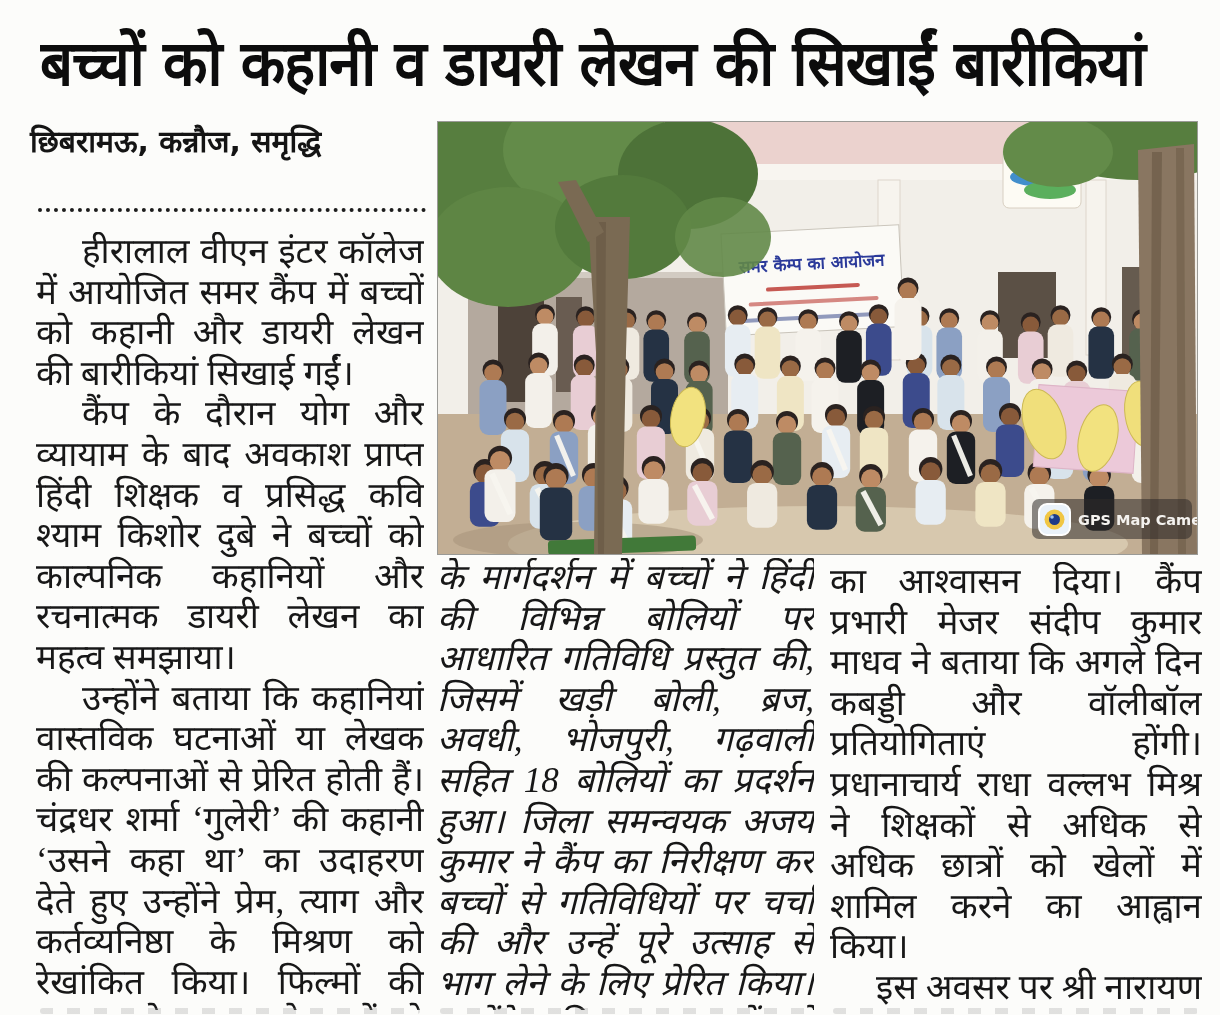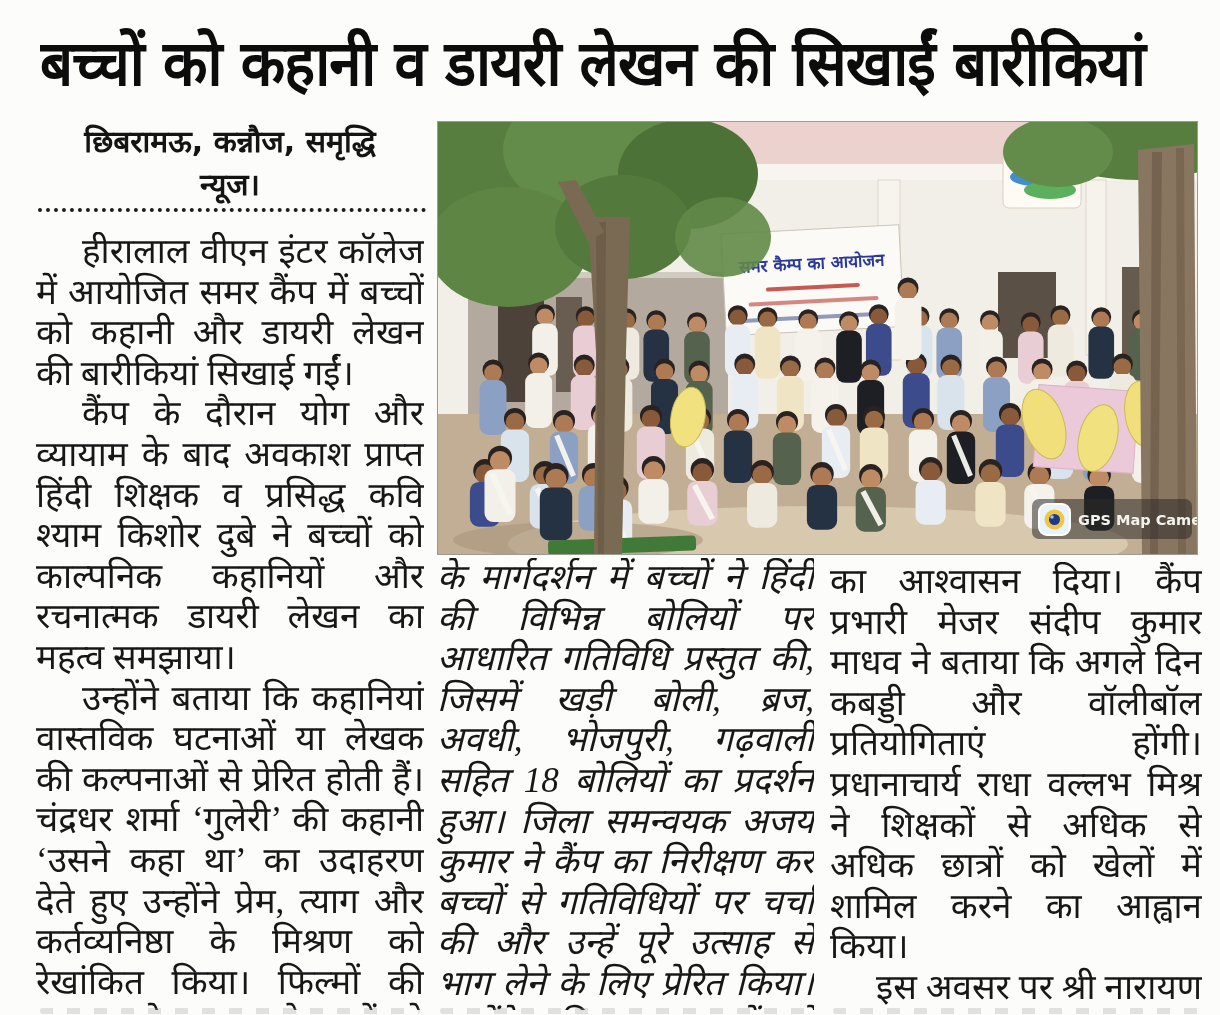--- a/index.html
+++ b/index.html
@@ -11,21 +11,21 @@
   }
   .headline{
     position:absolute;left:40px;top:12px;width:1148px;height:100px;
     font-family:"DejaVu Sans","Liberation Sans",sans-serif;
     font-weight:900;font-size:58px;line-height:96px;
     letter-spacing:-1px;color:#0c0c0c;white-space:nowrap;overflow:hidden;
     transform:scaleY(1.08);transform-origin:top left;
   }
   .byline{
     position:absolute;left:30px;top:120px;width:400px;
-    text-align:center;font-weight:bold;font-size:30px;line-height:43px;color:#141414;
+    font-weight:bold;font-size:30px;line-height:43px;color:#141414;
     font-family:"DejaVu Sans","Liberation Sans",sans-serif;
   }
   .dotted-rule{
     position:absolute;left:38px;top:188px;width:388px;height:20px;
     border-bottom:4px dotted #1d1d1d;
   }
   .col{
     position:absolute;font-size:35px;line-height:40.6px;text-align:justify;
     color:#171717;overflow:hidden;
   }
@@ -47,21 +47,20 @@
   .cutoff.c2{left:440px;width:370px;}
   .cutoff.c3{left:833px;width:365px;}
 </style>
 </head>
 <body>
 
 <div class="headline">बच्चों को कहानी व डायरी लेखन की सिखाईं बारीकियां</div>
 
 <div class="byline">
   <div>छिबरामऊ, कन्नौज, समृद्धि</div>
-  <div>न्यूज।</div>
 </div>
 
 <div class="dotted-rule"></div>
 
 <div class="col col-left">
   <p class="indent">हीरालाल वीएन इंटर कॉलेज में आयोजित समर कैंप में बच्चों को कहानी और डायरी लेखन की बारीकियां सिखाई गईं।</p>
   <p class="indent">कैंप के दौरान योग और व्यायाम के बाद अवकाश प्राप्त हिंदी शिक्षक व प्रसिद्ध कवि श्याम किशोर दुबे ने बच्चों को काल्पनिक कहानियों और रचनात्मक डायरी लेखन का महत्व समझाया।</p>
   <p class="indent">उन्होंने बताया कि कहानियां वास्तविक घटनाओं या लेखक की कल्पनाओं से प्रेरित होती हैं। चंद्रधर शर्मा ‘गुलेरी’ की कहानी ‘उसने कहा था’ का उदाहरण देते हुए उन्होंने प्रेम, त्याग और कर्तव्यनिष्ठा के मिश्रण को रेखांकित किया। फिल्मों की पटकथा के माध्यम से बच्चों को कहानी लेखन की तकनीक समझाई गई। नीरज मैडम</p>
 </div>
 

